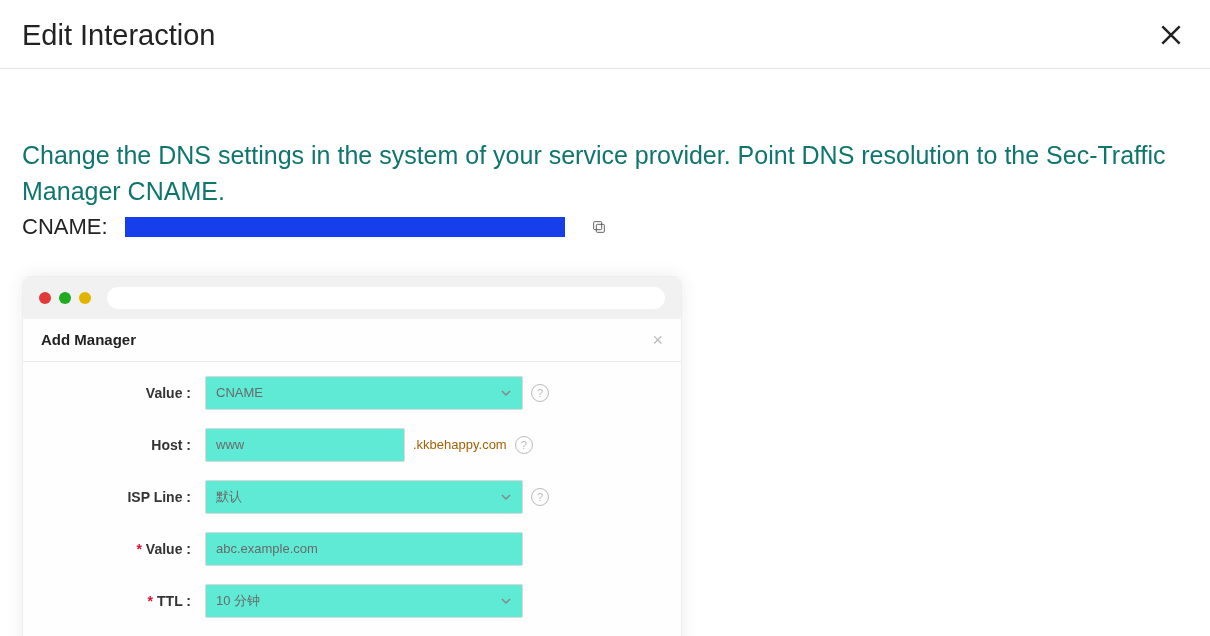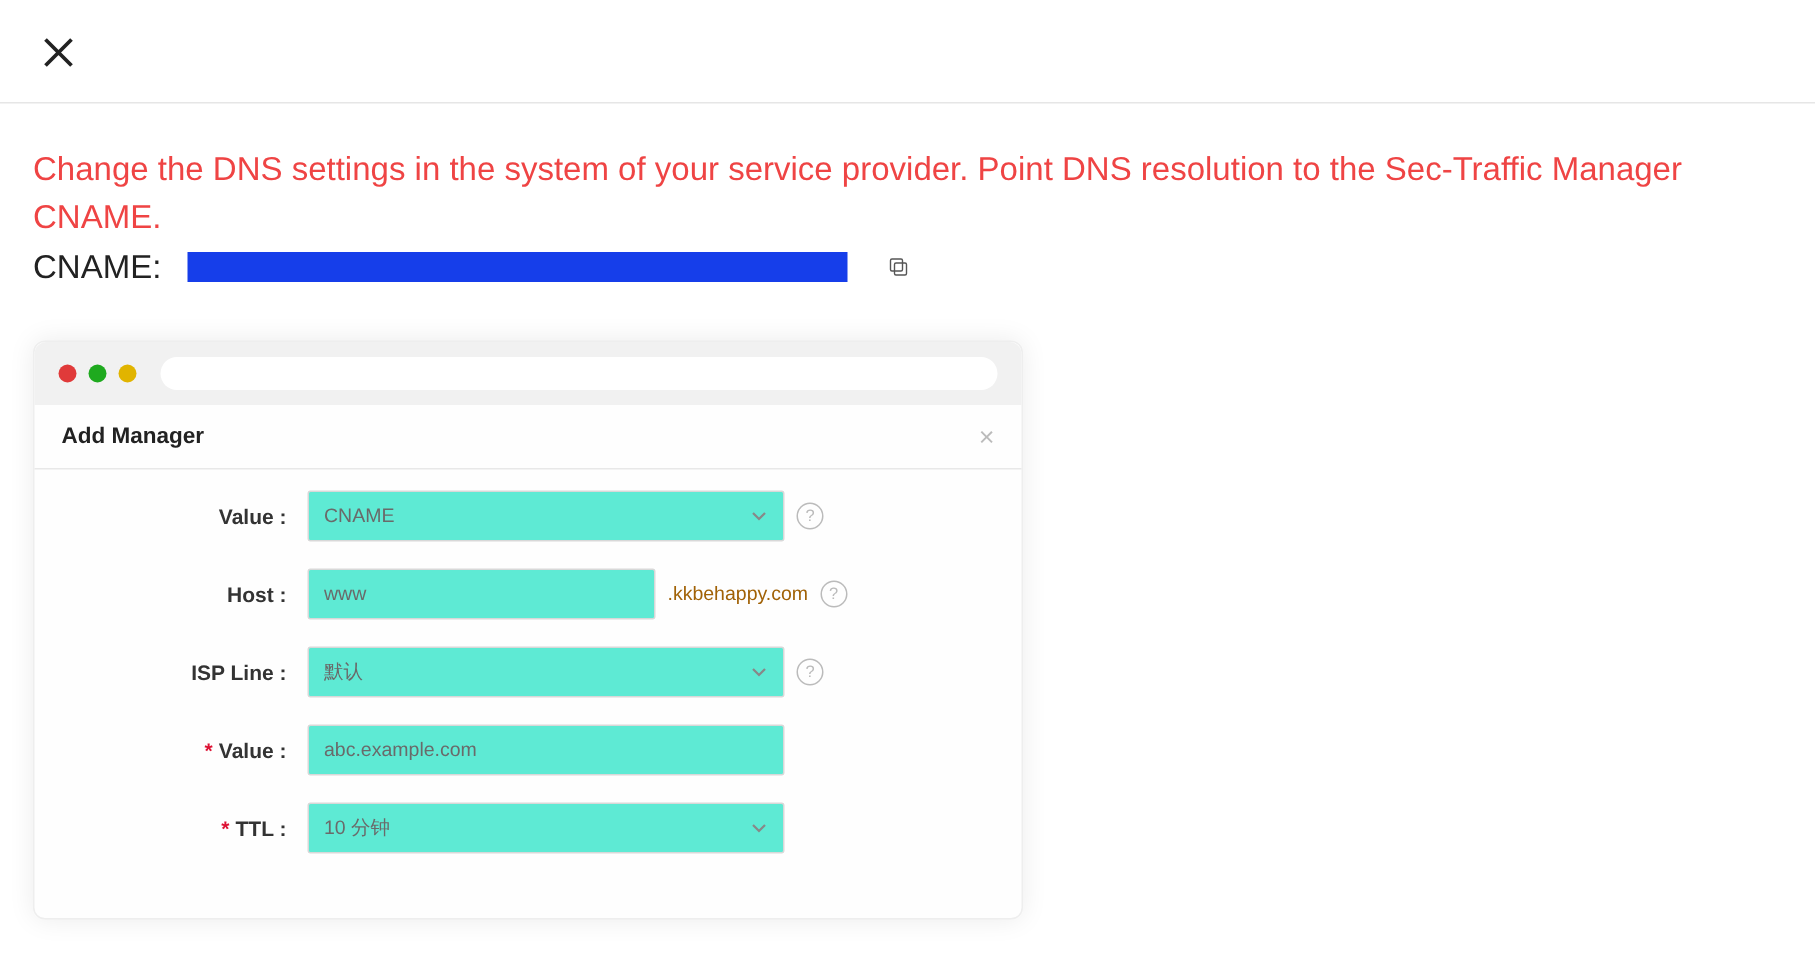--- a/index.html
+++ b/index.html
@@ -3,21 +3,21 @@
 <meta charset="utf-8">
 <style>
   * { box-sizing: border-box; margin: 0; padding: 0; }
   html, body { width: 1210px; height: 636px; font-family: -apple-system, BlinkMacSystemFont, "Segoe UI", Helvetica, Arial, sans-serif; color:#222; background:#fff;}
   .modal { width:100%; }
   .modal-header { display:flex; align-items:center; justify-content:space-between; padding:18px 22px 16px 22px; border-bottom:1px solid #e6e6e6; }
   .modal-title { font-size:29px; font-weight:400; color:#222;}
   .close-btn { width:34px; height:34px; display:flex; align-items:center; justify-content:center; cursor:pointer; }
   .close-btn svg { width:26px; height:26px; stroke:#222; stroke-width:2.3; }
   .modal-body { padding:28px 22px 0 22px; }
-  .desc { font-size:22px; line-height:1.45; max-width:1150px; color:#ef4444;}
+  .desc { font-size:25px; line-height:1.45; max-width:1150px; color:#0f766e;margin-top:40px;}
   .cname-line { margin-top:4px; font-size:22px; display:flex; align-items:center; gap:15px;}
   .cname-label { }
   .redacted { display:inline-block; width:440px; height:20px; background:#163eea; margin:0 6px 0 2px; vertical-align:middle;}
   .copy-icon { width:18px; height:18px; display:inline-flex; align-items:center; justify-content:center; cursor:pointer; margin-left:4px;}
   .copy-icon svg { width:16px; height:16px; stroke:#555; fill:none; stroke-width:1.4;}
   .illustration-row { display:flex; align-items:flex-start; margin-top:36px; }
   .browser-window { width:660px; border:1px solid #eee; border-radius:8px; box-shadow:0 0 18px rgba(0,0,0,.08); background:#fefefe; filter: blur(0.4px);}
   .chrome { display:flex; align-items:center; padding:10px 16px; border-top-left-radius:8px; border-top-right-radius:8px; background:#f1f1f1;}
   .dot { width:12px; height:12px; border-radius:50%; margin-right:8px;}
   .dot.red{background:#e03a3a;} .dot.green{background:#1faa1f;} .dot.yellow{background:#e1b400;}
@@ -25,21 +25,21 @@
   .inner-panel { padding:0 0 22px 0;}
   .panel-header { display:flex; justify-content:space-between; align-items:center; padding:12px 18px; border-bottom:1px solid #e8e8e8;}
   .panel-title { font-size:15px; font-weight:700; color:#222;}
   .panel-close { color:#bbb; font-size:18px; cursor:pointer; line-height:1;}
   .form { padding:14px 22px 0 22px;}
   .row { display:flex; align-items:center; margin-bottom:18px; }
   .lbl { width:160px; text-align:right; font-size:14px; color:#333; padding-right:14px; font-weight:600;}
   .req::before { content:"*"; color:#d13; margin-right:4px;}
   .control { flex:0 0 318px; position:relative;}
   .select, .textinput { width:100%; height:34px; border:1px solid #d8d8d8; border-radius:2px; background:#5eead4; font-size:13px; color:#6a6a6a; padding:0 10px; display:flex; align-items:center;}
-  .textinput.short { width:232px;}
+  .textinput.short { width:200px;}
   .suffix { margin-left:8px; font-size:13px; color:#a16207;}
   .select { justify-content:space-between;}
   .chev { width:12px; height:12px; }
   .chev svg{ width:12px; height:12px; stroke:#888; stroke-width:1.5; fill:none;}
   .help { width:18px; height:18px; border-radius:50%; border:1.2px solid #bbb; color:#bbb; display:flex; align-items:center; justify-content:center; font-size:11px; margin-left:8px;}
   .annotations { flex:1; padding-left:30px; padding-top:96px; position:relative;}
   .anno { font-size:22px; color:#222; }
   .dashline { border:none; border-top:2px dashed #b9b9b9; height:0; }
   .anno-row1 { height:48px; display:flex; align-items:center; margin-top:0; }
   .anno-row2 { height:48px; display:flex; align-items:center; margin-top:96px; }
@@ -48,20 +48,21 @@
   
   .annotations { margin-left:-140px; padding-left:0;}
   .annotations .anno-row1, .annotations .anno-row2 { padding-left:0;}
 </style>
 </head>
 <body>
 
 <div class="modal">
 
   <div class="modal-header">
+    <div class="modal-title">Edit Interaction</div>
     <div class="close-btn">
       <svg viewBox="0 0 24 24">
           <path d="M4 4 L20 20 M20 4 L4 20" fill="none"></path>
         </svg>
     </div>
   </div>
 
   <div class="modal-body">
     <p class="desc">Change the DNS settings in the system of your service provider. Point DNS resolution to the Sec-Traffic Manager CNAME.</p>
 

